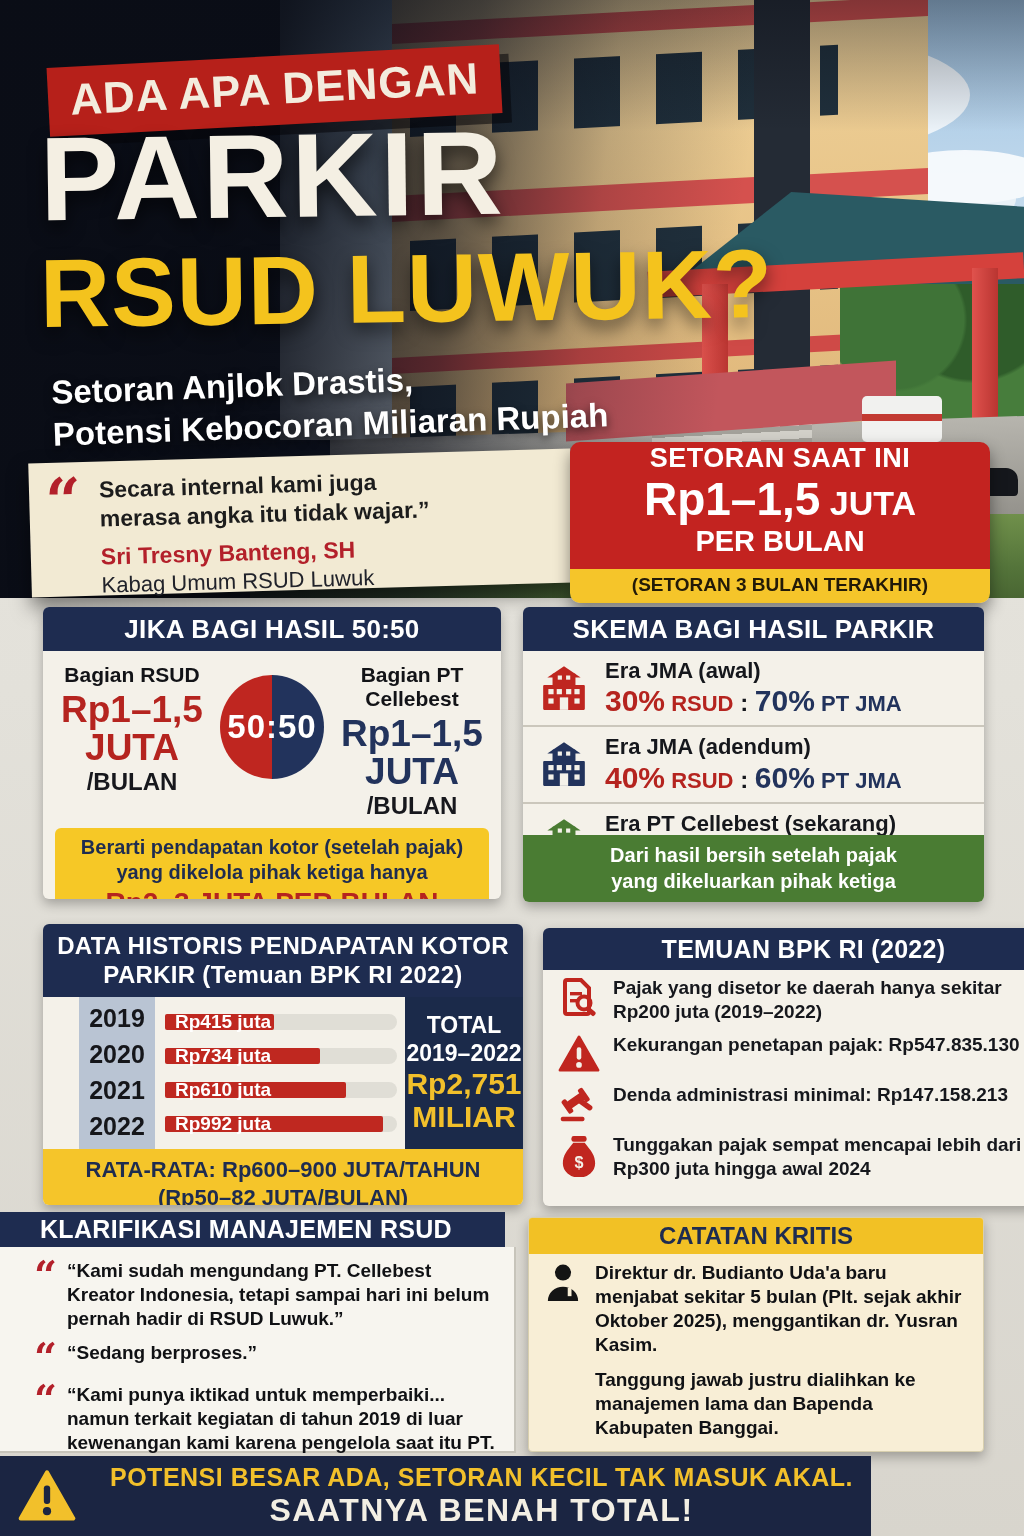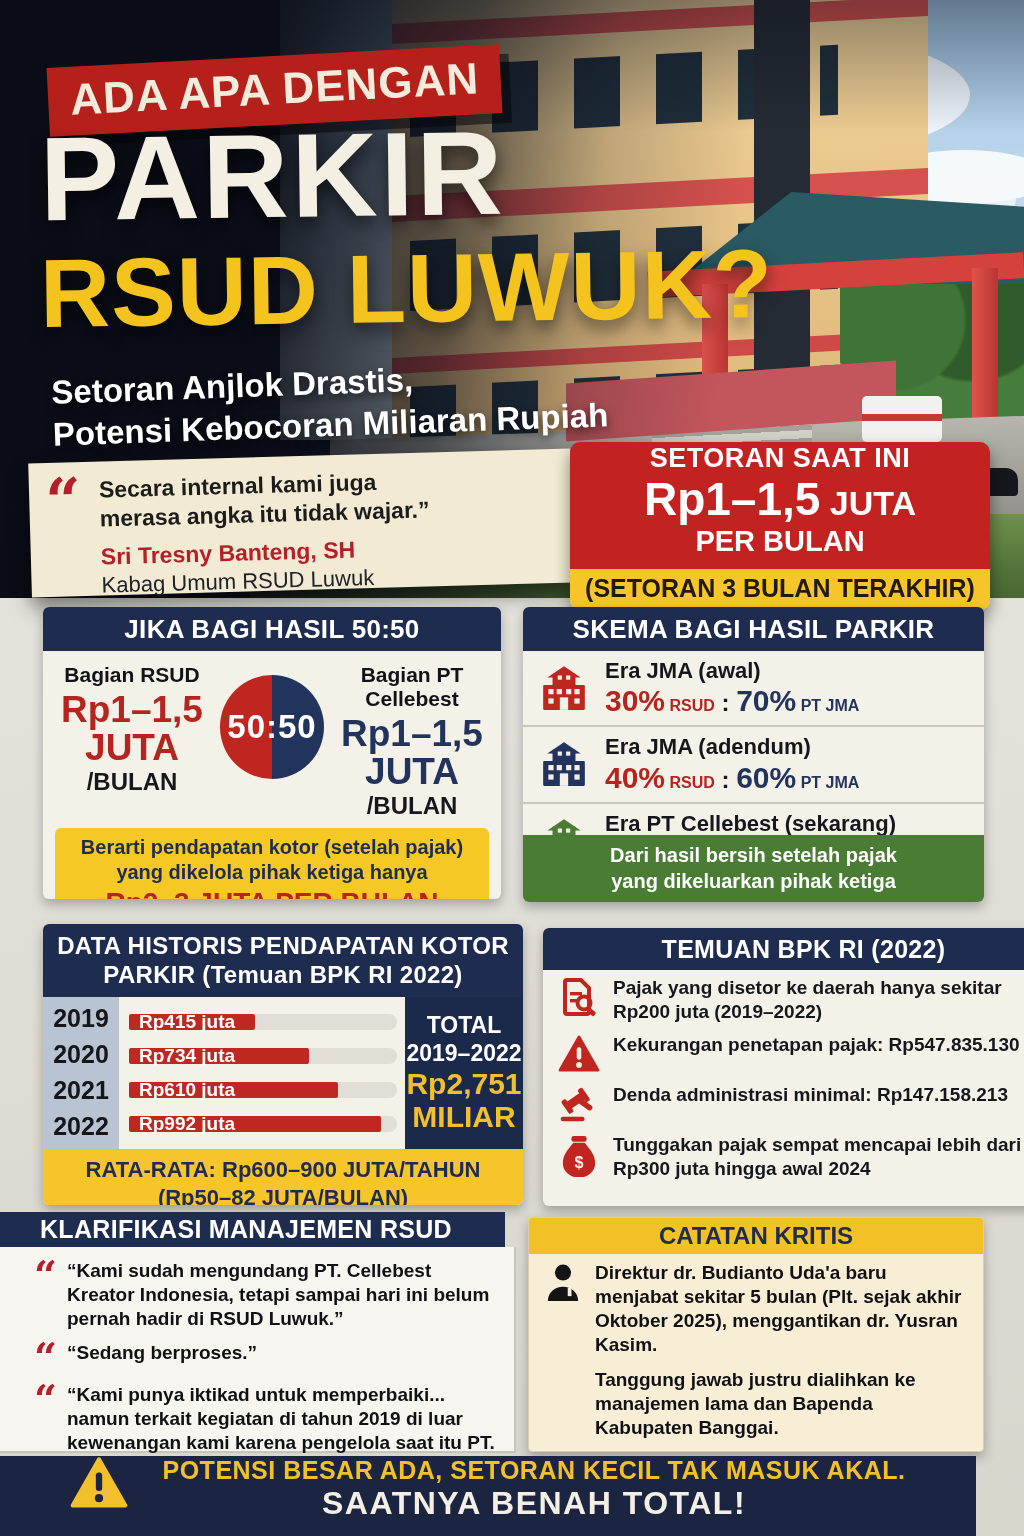--- a/index.html
+++ b/index.html
@@ -72,21 +72,21 @@
   .q-role{font-size:22px;color:#20222a;margin-top:2px;}
 
   .setoran-box{position:absolute;left:570px;top:442px;width:420px;border-radius:10px;overflow:hidden;
                box-shadow:0 8px 16px rgba(0,0,0,.45);}
   .setoran-red{background:#c32320;padding:1px 6px 11px;text-align:center;}
   .s-title{font-size:27px;font-weight:bold;color:#fff;letter-spacing:.5px;}
   .s-amount{font-size:46px;font-weight:bold;color:#fff;line-height:1.1;}
   .s-amount .unit{font-size:34px;}
   .s-per{font-size:29px;font-weight:bold;color:#fff;}
   .setoran-yellow{background:#f5c52a;padding:5px 4px 7px;text-align:center;
-                  font-size:25px;font-weight:bold;color:#221a08;}
+                  font-size:19px;font-weight:bold;color:#221a08;}
 
   
   .panel{position:absolute;background:#f4f1e9;border-radius:6px;box-shadow:0 5px 12px rgba(0,0,0,.28);overflow:hidden;}
   .p-head{background:#1e2c50;color:#fff;font-weight:bold;text-align:center;letter-spacing:.3px;}
 
   
   .panelA{left:43px;top:607px;width:458px;height:292px;}
   .panelA .p-head{height:44px;line-height:44px;font-size:26px;}
   .splitrow{display:flex;justify-content:space-between;align-items:flex-start;padding:12px 14px 0;}
   .split-col{width:150px;text-align:center;}
@@ -104,29 +104,29 @@
 
   
   .panelB{left:523px;top:607px;width:461px;height:295px;}
   .panelB .p-head{height:44px;line-height:44px;font-size:26px;}
   .era-row{display:flex;align-items:center;gap:14px;padding:7px 16px;}
   .era-row + .era-row{border-top:2px solid #cbc7bc;}
   .era-ico{width:52px;flex:none;display:flex;}
   .era-title{font-size:22px;font-weight:bold;color:#15171c;line-height:1.15;}
   .era-pct{font-weight:bold;margin-top:1px;}
   .era-pct .pct{font-size:30px;}
-  .era-pct .sm{font-size:16px;}
+  .era-pct .sm{font-size:22px;}
   .era-pct .sep{font-size:24px;color:#15171c;}
   .skema-foot{position:absolute;left:0;right:0;bottom:0;background:#4a7c33;color:#fff;text-align:center;
               font-size:20px;font-weight:bold;line-height:1.3;padding:7px 4px 8px;}
 
   
   .panelC{left:43px;top:924px;width:480px;height:281px;display:flex;flex-direction:column;}
   .panelC .p-head{font-size:24px;line-height:1.22;padding:7px 4px;}
-  .chart{display:flex;height:152px;flex:none;}
+  .chart{display:flex;height:152px;flex:none;padding-left:36px;}
   .years{width:76px;background:#b9c4d3;display:flex;flex-direction:column;justify-content:space-around;padding:4px 0;}
   .years div{font-size:25px;font-weight:bold;color:#15161a;text-align:center;}
   .bars{flex:1;display:flex;flex-direction:column;justify-content:space-around;padding:8px 8px 8px 10px;}
   .track{height:16px;background:#e0ded6;border-radius:9px;}
   .fill{height:100%;background:#bf2820;border-radius:2px;display:flex;align-items:center;padding-left:10px;}
   .fill span{font-size:19px;font-weight:bold;color:#fff;white-space:nowrap;}
   .total{width:118px;background:#1b2a4a;color:#fff;display:flex;flex-direction:column;
          align-items:center;justify-content:center;gap:1px;}
   .total .tt{font-size:23px;font-weight:bold;}
   .total .tv{font-size:30px;font-weight:bold;color:#f2c02b;line-height:1.06;}
@@ -152,22 +152,22 @@
   
   .panelE{left:528px;top:1217px;width:456px;height:235px;background:#f8eed6;border:1px solid #d8cfae;
           border-radius:4px;}
   .panelE .cat-head{height:36px;line-height:36px;background:#f2c125;color:#1e2c50;font-size:24px;
           font-weight:bold;text-align:center;}
   .cat-row{display:flex;gap:12px;padding:7px 14px 4px;align-items:flex-start;}
   .cat-ico{width:40px;flex:none;color:#141414;display:flex;justify-content:center;padding-top:2px;}
   .cat-txt{font-size:19px;font-weight:bold;color:#101114;line-height:1.26;}
 
   
-  .footer{position:absolute;left:0;top:1456px;width:976px;height:80px;background:#1b2542;
-          display:flex;justify-content:center;gap:34px;}
+  .footer{position:absolute;left:0;top:1456px;width:871px;height:80px;background:#1b2542;
+          display:flex;align-items:center;justify-content:center;gap:34px;}
   .f-ico{color:#f2c02b;display:flex;}
   .f-text{text-align:center;}
   .f1{font-size:25px;font-weight:bold;color:#f2c02b;letter-spacing:.5px;}
   .f2{font-size:32px;font-weight:bold;color:#f3efe4;letter-spacing:1.5px;}
 </style>
 </head>
 <body>
 
 <div class="page">
 

